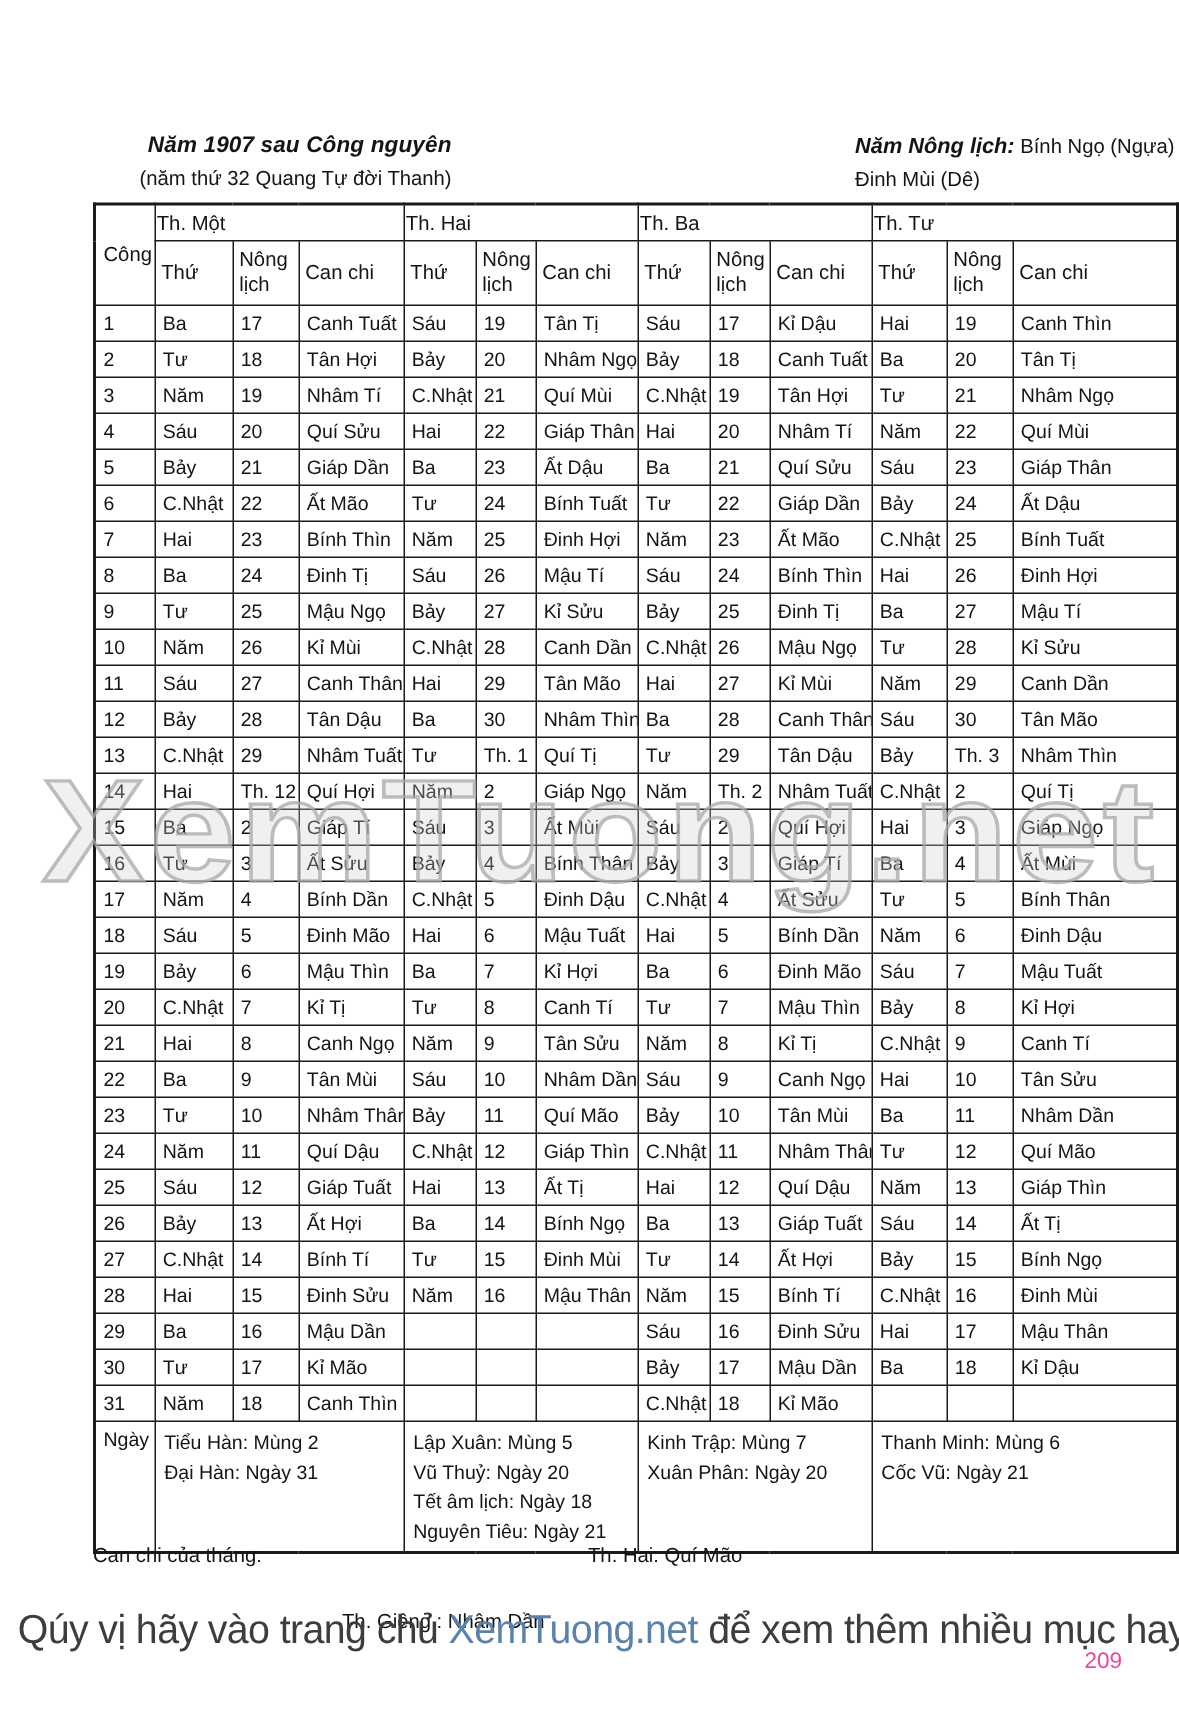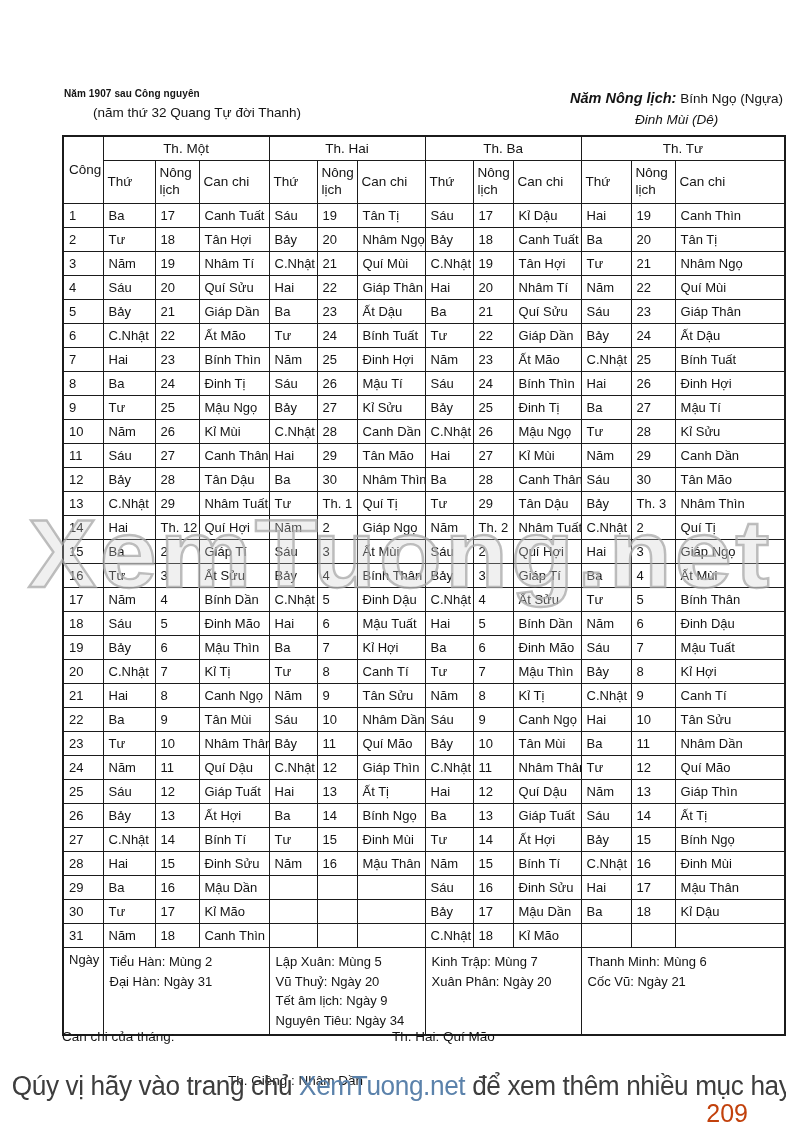--- a/index.html
+++ b/index.html
@@ -8,43 +8,43 @@
     background:#ffffff;
     font-family:"Liberation Sans","DejaVu Sans",sans-serif;
     color:#141414;
     position:relative;
     overflow:hidden;
   }
   .page { position:absolute; inset:0; }
 
   
   .header-left { position:absolute; left:64px; top:88px; line-height:1.25; }
-  .hl-title { font-weight:bold; font-size:10px; letter-spacing:0.1px; }
+  .hl-title { font-weight:bold; font-style:italic; font-size:15px; letter-spacing:0.1px;text-align:right; }
   .hl-sub { font-size:13.5px; margin-top:4px;margin-left:29px; }
-  .header-right { position:absolute; right:3px; top:88px; text-align:center; line-height:1.25; }
+  .header-right { position:absolute; right:3px; top:88px; text-align:left; line-height:1.25; }
   .hr-label { font-weight:bold; font-style:italic; font-size:14.5px; }
   .hr-value { font-size:13.5px; }
-  .hr-sub { font-size:13.5px; margin-top:4px;font-style:italic; }
+  .hr-sub { font-size:13.5px; margin-top:4px; }
 
   
   table.cal {
     position:absolute; left:62px; top:135px;
     width:722px;
     border-collapse:collapse;
     table-layout:fixed;
     border:2px solid #1b1b1b;
   }
   table.cal th, table.cal td {
     border:1.5px solid #1b1b1b;
     font-weight:normal;
     font-size:13px;
     white-space:nowrap;
     overflow:hidden;
   }
-  tr.month-row th { height:21px; text-align:center; font-size:13.5px; }
+  tr.month-row th { height:21px; text-align:left; font-size:13.5px; }
   tr.subhead-row th {
     height:42px; text-align:left; vertical-align:middle;
     padding:0 0 0 4px; white-space:normal; line-height:1.25; font-size:13.5px;
   }
   th.corner { white-space:normal; text-align:left; padding-left:5px; line-height:1.25; }
   tbody.cal-rows td { height:23px; padding:0 0 0 5px; vertical-align:middle; }
   tfoot td {
     vertical-align:top; white-space:normal;
     padding:4px 2px 4px 6px; line-height:1.5; font-size:13px;
     height:78px;
@@ -72,21 +72,21 @@
   
   .banner {
     position:absolute; left:0; top:1071px; width:786px;
     text-align:center; font-size:27px; color:#3d3d3d;
     white-space:nowrap; letter-spacing:-0.4px;
     transform:scaleX(0.97); transform-origin:center;
   }
   .banner-link { color:#5b82ab; }
   .page-number {
     position:absolute; right:38px; top:1099px;
-    font-size:25px; color:#c2410c;
+    font-size:15px; color:#ec4899;
   }
 </style>
 </head>
 <body>
 
 <div class="page">
 
   <div class="header-left">
     <div class="hl-title">Năm 1907 sau Công nguyên</div>
     <div class="hl-sub">(năm thứ 32 Quang Tự đời Thanh)</div>
@@ -607,22 +607,22 @@
     <tfoot>
       <tr>
         <td class="tk-label">Ngày tiết khí</td>
         <td colspan="3">
           <div>Tiểu Hàn: Mùng 2</div>
           <div>Đại Hàn: Ngày 31</div>
         </td>
         <td colspan="3">
           <div>Lập Xuân: Mùng 5</div>
           <div>Vũ Thuỷ: Ngày 20</div>
-          <div>Tết âm lịch: Ngày 9</div>
-          <div>Nguyên Tiêu: Ngày 34</div>
+          <div>Tết âm lịch: Ngày 18</div>
+          <div>Nguyên Tiêu: Ngày 21</div>
         </td>
         <td colspan="3">
           <div>Kinh Trập: Mùng 7</div>
           <div>Xuân Phân: Ngày 20</div>
         </td>
         <td colspan="3">
           <div>Thanh Minh: Mùng 6</div>
           <div>Cốc Vũ: Ngày 21</div>
         </td>
       </tr>

